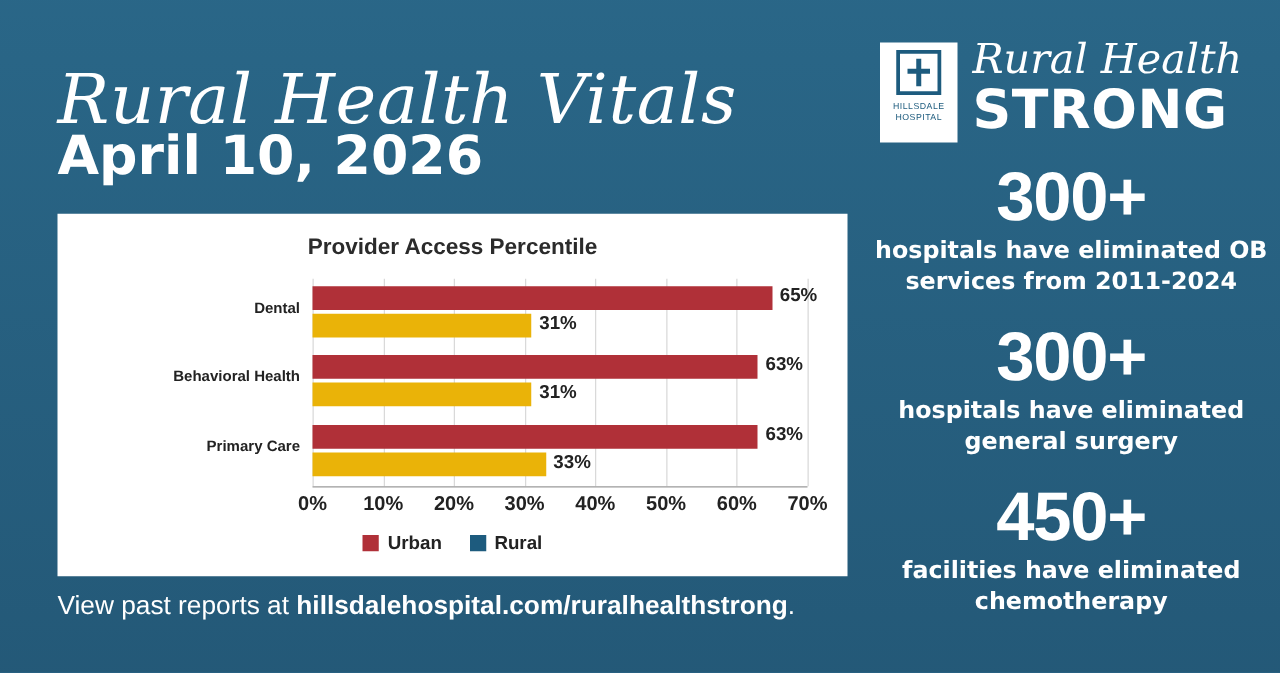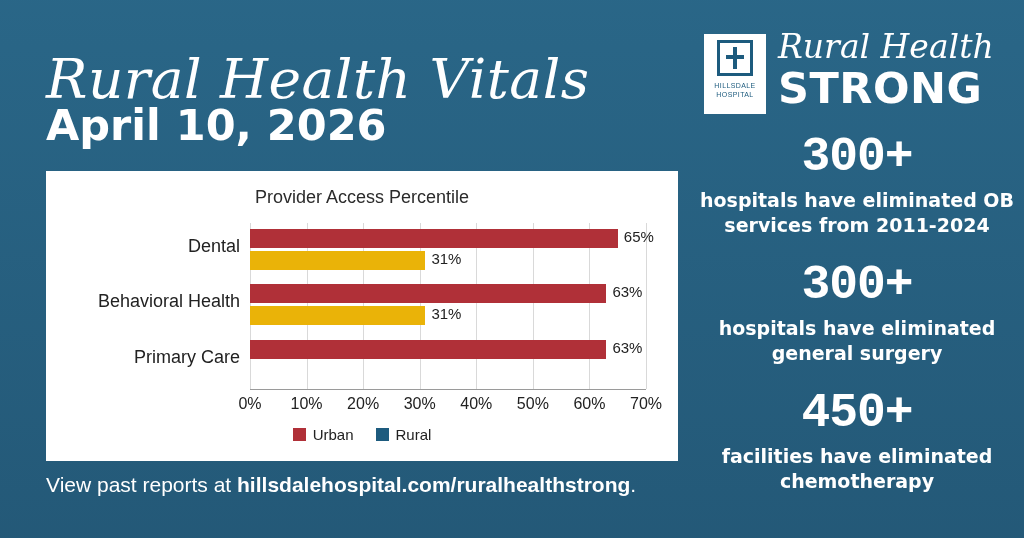--- a/index.html
+++ b/index.html
@@ -75,20 +75,21 @@
   }
 
   
   #chart-card {
     position: absolute;
     left: 46px;
     top: 171px;
     width: 632px;
     height: 290px;
     background: #ffffff;
+    font-weight: bold;
   }
   #chart-title {
     position: absolute;
     top: 16px;
     left: 0;
     width: 632px;
     text-align: center;
     font-size: 18px;
     color: #2b2b2b;
     font-family: "Liberation Sans", sans-serif;
@@ -104,21 +105,21 @@
     position: relative;
     height: 55.33px;
   }
   .cat-label {
     position: absolute;
     right: 100%;
     width: 190px;
     text-align: right;
     padding-right: 10px;
     top: 13px;
-    font-size: 18px;
+    font-size: 12px;
     color: #222;
     line-height: 20px;
     box-sizing: border-box;
   }
   .bar {
     position: absolute;
     height: 19px;
     left: 0;
   }
   .bar.urban { top: 6px; background: #b03038; }
@@ -274,23 +275,23 @@
     white-space: nowrap;
   }
 
   .stat {
     position: absolute;
     width: 334px;
     text-align: center;
     color: #ffffff;
   }
   .stat-number {
-    font-family: Liberation Mono, monospace;
+    font-family: Liberation Sans, sans-serif;
     font-weight: bold;
-    font-size: 48px;
+    font-size: 55px;
     line-height: 58px;
     letter-spacing: -1px;
   }
   .stat-text {
     font-family: "DejaVu Sans", "Liberation Sans", sans-serif;
     font-weight: bold;
     font-size: 19px;
     line-height: 25px;
     margin-top: 2px;
   }
@@ -339,20 +340,23 @@
           </div>
           <div class="bar rural" style="width:175.4px">
             <span class="bar-val">31%</span>
           </div>
         </div>
 
         <div class="cat-row">
           <div class="cat-label">Primary Care</div>
           <div class="bar urban" style="width:356.4px">
             <span class="bar-val">63%</span>
+          </div>
+          <div class="bar rural" style="width:186.7px">
+            <span class="bar-val">33%</span>
           </div>
         </div>
       </div>
 
       <div id="axis-line"></div>
 
       <div id="xticks">
         <span class="xtick" style="left:0px">0%</span>
         <span class="xtick" style="left:56.57px">10%</span>
         <span class="xtick" style="left:113.14px">20%</span>

